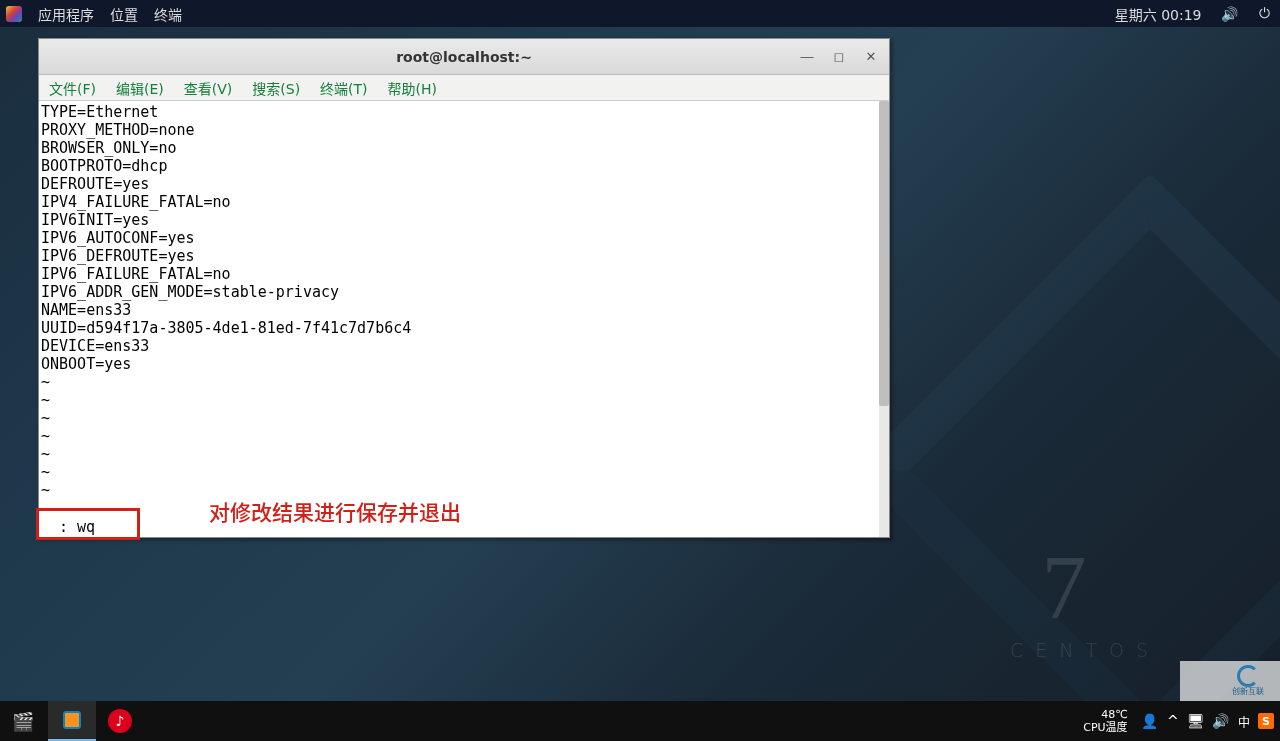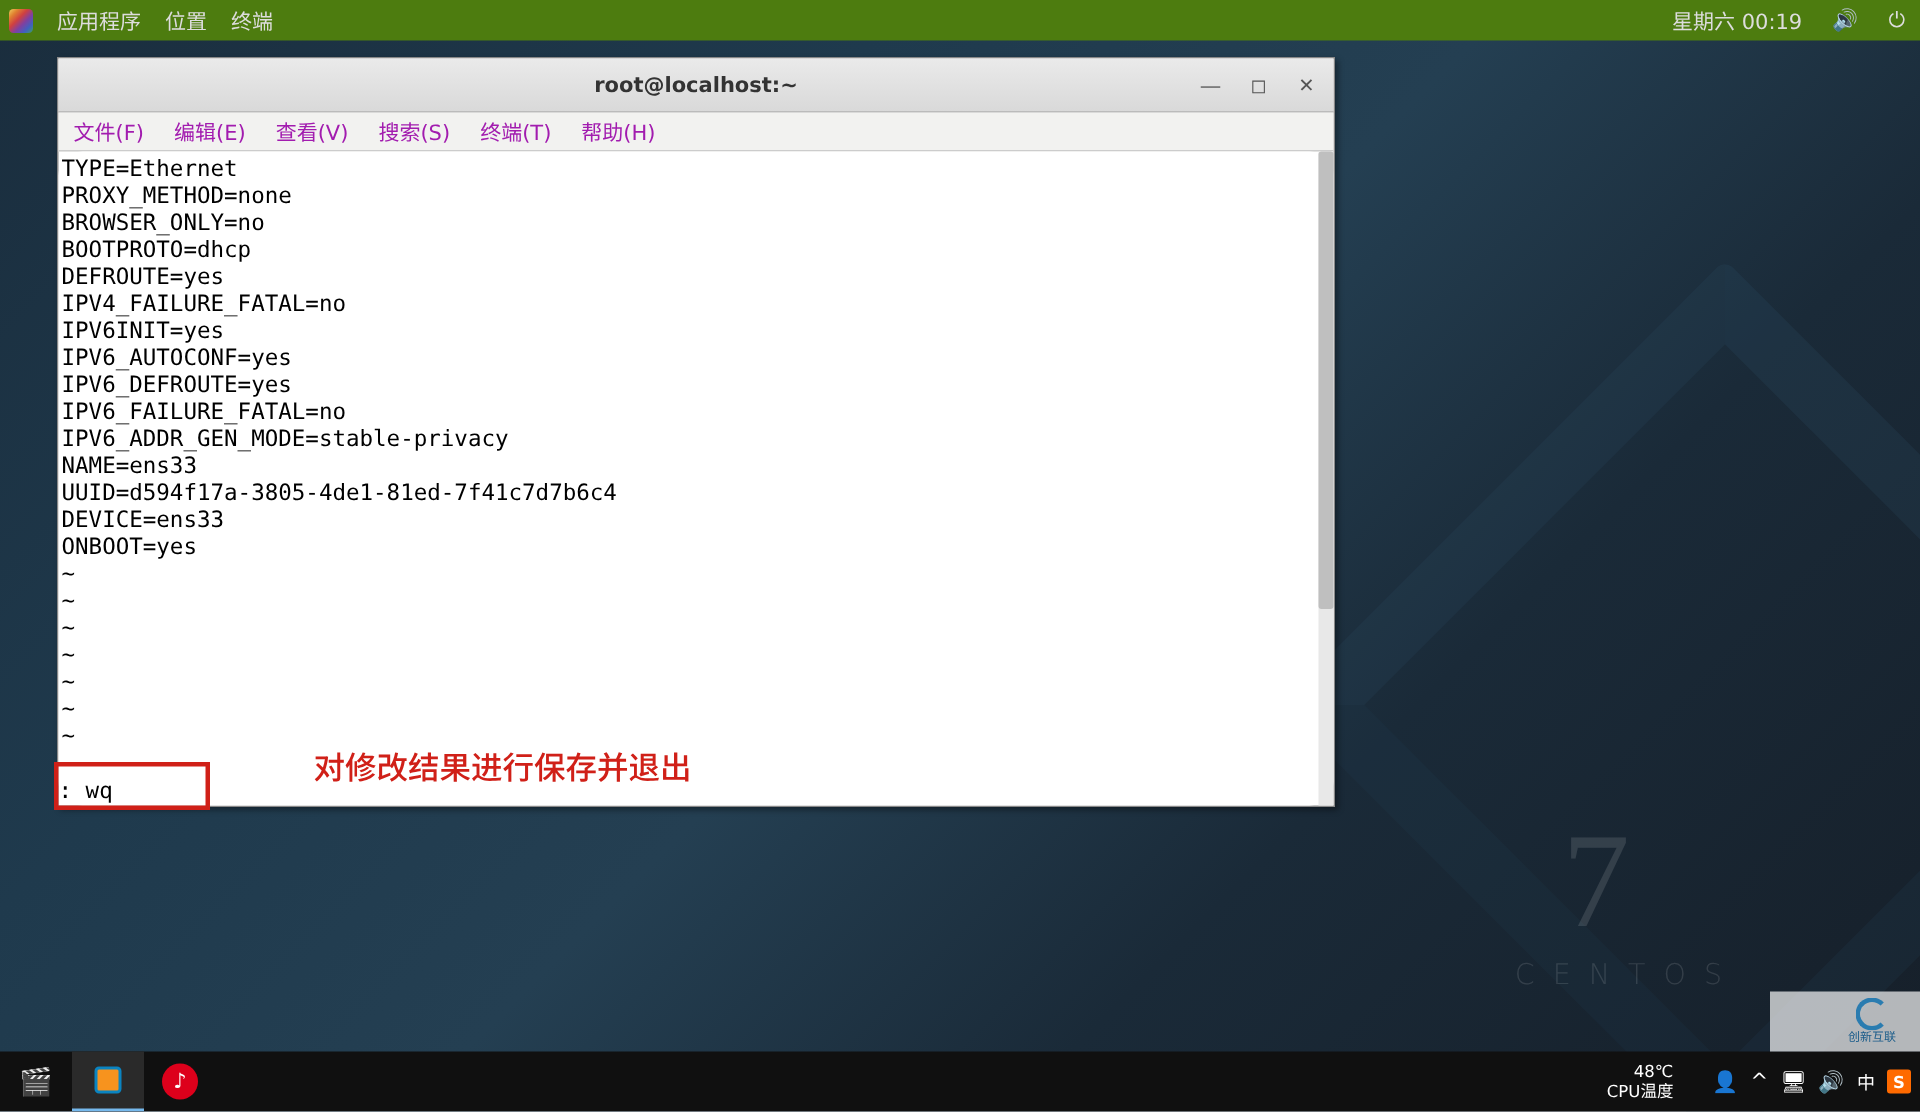--- a/index.html
+++ b/index.html
@@ -1,61 +1,61 @@
 <!DOCTYPE html>
 <html><head>
 <meta charset="utf-8">
 <style>
   * { margin:0; padding:0; box-sizing:border-box; }
   html,body { width:1280px; height:741px; font-family:"DejaVu Sans","Noto Sans CJK SC",sans-serif; overflow:hidden; }
   body { background:linear-gradient(135deg,#1a2d3d 0%,#1f3a4d 30%,#243f52 50%,#1a2a38 70%,#161f29 100%); position:relative; }
 
   
-  .top-panel { position:absolute; top:0; left:0; right:0; height:27px; background:#4d7c0f; color:#ddd; display:flex; align-items:center; font-size:14px; z-index:10; }
+  .top-panel { position:absolute; top:0; left:0; right:0; height:27px; background:#0f172a; color:#ddd; display:flex; align-items:center; font-size:14px; z-index:10; }
   .top-left { display:flex; align-items:center; gap:16px; padding-left:6px; }
   .top-left .sys-icon { width:16px; height:16px; background:linear-gradient(135deg,#f0d060,#e08030,#d04040,#8040a0,#4060c0,#40a060); border-radius:3px; }
   .top-left span { cursor:default; }
   .top-right { margin-left:auto; display:flex; align-items:center; gap:20px; padding-right:10px; }
   .tri-icon { font-size:14px; }
 
   
   .term-win { position:absolute; left:38px; top:38px; width:852px; background:#fff; border:1px solid #888; box-shadow:2px 2px 4px rgba(0,0,0,.4); }
   .titlebar { height:36px; background:linear-gradient(#eaeaea,#d9d9d9); border-bottom:1px solid #bbb; display:flex; align-items:center; position:relative; }
   .titlebar .title { position:absolute; left:0; right:0; text-align:center; font-size:14px; font-weight:bold; color:#333; }
   .win-controls { position:absolute; right:4px; top:0; height:100%; display:flex; align-items:center; gap:4px; }
   .win-btn { width:28px; height:24px; display:flex; align-items:center; justify-content:center; font-size:13px; color:#555; font-family:Arial,sans-serif; }
 
-  .menubar { height:26px; background:#f2f2f0; border-bottom:1px solid #ccc; display:flex; align-items:center; font-size:14px; color:#a21caf; }
+  .menubar { height:26px; background:#f2f2f0; border-bottom:1px solid #ccc; display:flex; align-items:center; font-size:14px; color:#15803d; }
   .menubar span { padding:0 10px; }
 
   .term-body { position:relative; background:#fff; height:436px;border-radius:16px; }
   .term-text { font-family:"DejaVu Sans Mono","Noto Sans Mono CJK",monospace; font-size:15px; line-height:18px; color:#000; padding:2px 2px 0 2px; white-space:pre; }
   .scrollbar { position:absolute; right:0; top:0; width:10px; height:100%; background:#e8e8e8; }
   .scrollthumb { position:absolute; right:0; top:0; width:10px; height:70%; background:#bfbfbf; border-radius:2px; }
 
-  .cmd-line { position:absolute; left:0; bottom:0; height:20px; font-family:"DejaVu Sans Mono",monospace; font-size:15px; padding-left:0; display:flex; align-items:center; }
+  .cmd-line { position:absolute; left:0; bottom:0; height:20px; font-family:"DejaVu Sans Mono",monospace; font-size:15px; padding-left:20px; display:flex; align-items:center; }
   .cmd-box { position:absolute; left:-3px; bottom:-3px; border:3px solid #d02018; width:104px; height:32px; pointer-events:none; }
 
   .annotation { position:absolute; left:170px; bottom:11px; color:#d02018; font-size:21px; font-weight:500; font-family:"Noto Sans CJK SC",sans-serif; }
 
   
   .centos-mark { position:absolute; right:120px; bottom:80px; color:rgba(255,255,255,.12); text-align:center; pointer-events:none; }
   .centos-mark .seven { font-size:90px; font-weight:200; line-height:1; font-family:Georgia,serif; }
   .centos-mark .name { font-size:19px; letter-spacing:12px; margin-top:6px; font-weight:300;margin-left:42px; }
 
   .bg-logo { position:absolute; right:-80px; top:260px; width:420px; height:420px; opacity:.12; }
   .bg-logo::before { content:""; position:absolute; inset:0; border:40px solid; border-color:#3a6a8a #2d5570 #264960 #35607c; transform:rotate(45deg); border-radius:8px; }
 
   
   .taskbar { position:absolute; left:0; right:0; bottom:0; height:40px; background:#101010; display:flex; align-items:center; z-index:20; }
   .tb-left { display:flex; height:100%; }
   .tb-item { width:48px; height:100%; display:flex; align-items:center; justify-content:center; }
   .tb-item.active { background:#2a2a2a; border-bottom:2px solid #76b9ed; }
   .tb-icon { width:24px; height:24px; display:flex; align-items:center; justify-content:center; font-size:18px; }
-  .tb-right { margin-left:auto; display:flex; align-items:center; height:100%; color:#fff; font-size:11px; gap:20px; padding-right:6px; }
+  .tb-right { margin-left:auto; display:flex; align-items:center; height:100%; color:#fff; font-size:11px; gap:8px; padding-right:6px; }
   .tb-temp { text-align:right; line-height:13px; margin-right:6px; }
   .tb-sys { display:flex; align-items:center; gap:8px; font-size:14px; }
   .watermark-logo { position:absolute; right:0; bottom:40px; width:100px; height:40px; background:rgba(255,255,255,.68); display:flex; align-items:center; justify-content:center; font-size:8px; color:#1a5c8a; z-index:21; flex-direction:column; line-height:1.1;padding-left:36px; }
   .watermark-logo .circ { width:22px; height:22px; border:3px solid #2a7cb0; border-radius:50%; border-right-color:transparent; margin-bottom:1px;}
 </style>
 </head>
 <body>
 
 <div class="bg-logo"></div>
 

